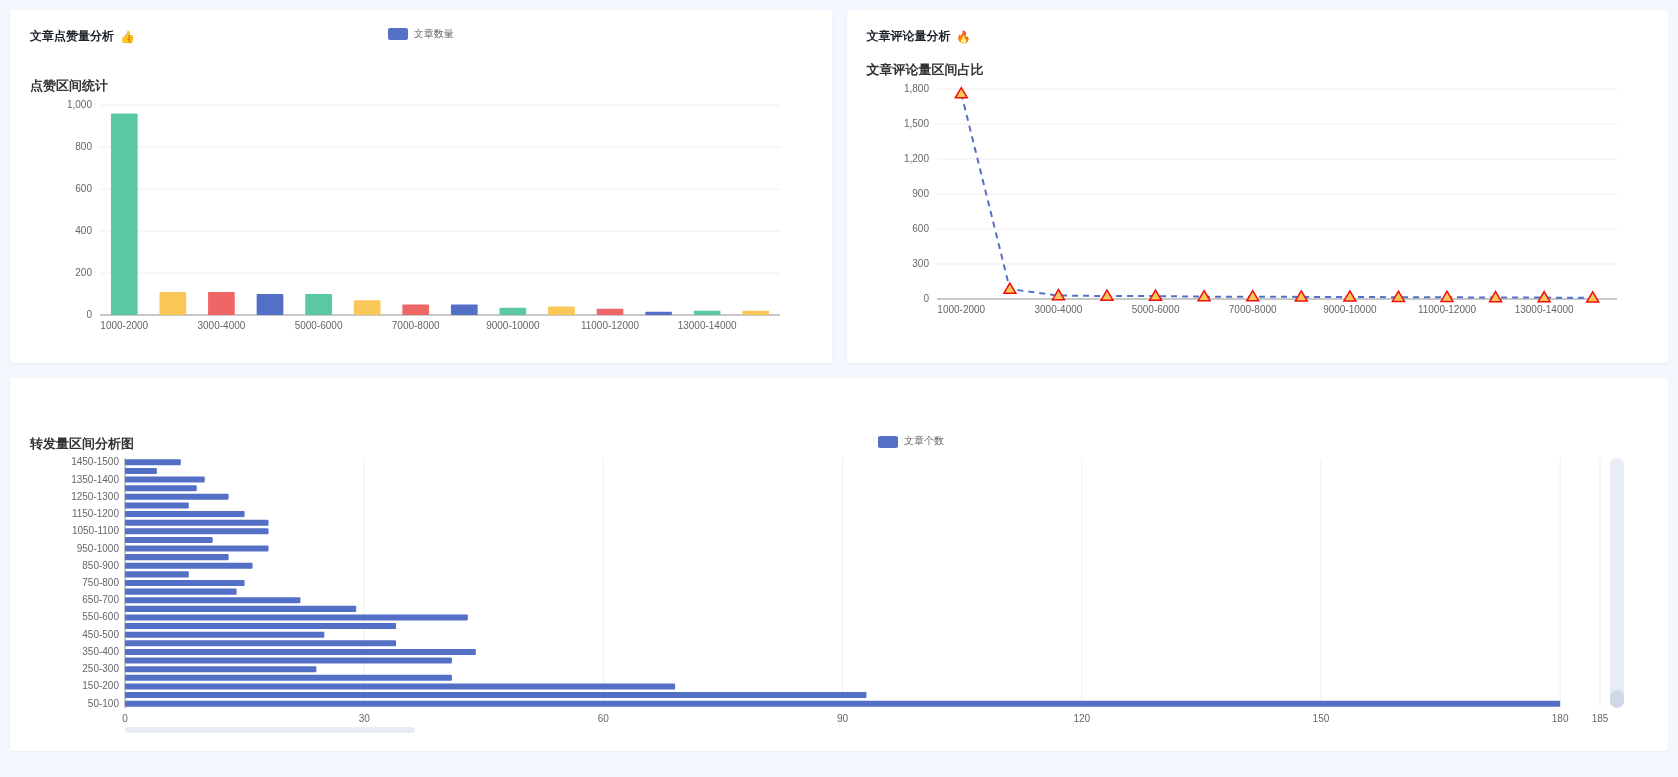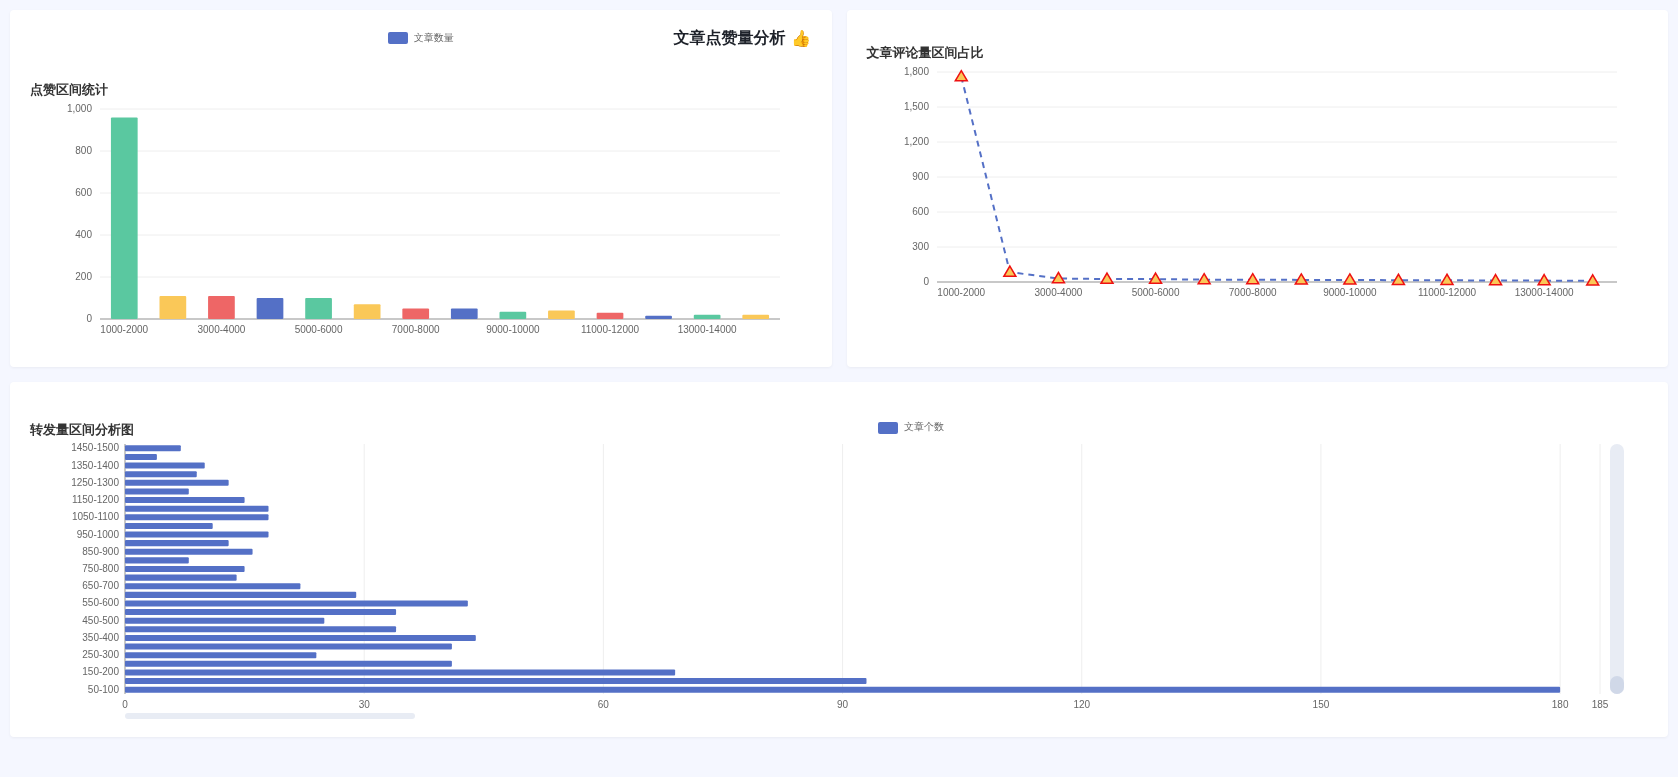--- a/index.html
+++ b/index.html
@@ -11,27 +11,26 @@
 .row { display: flex; gap: 15px; }
 .card {
   background: #fff;
   border-radius: 4px;
   padding: 18px 20px;
   box-shadow: 0 1px 3px rgba(0,0,0,0.05);
 }
 .card.half { flex: 1; }
 .card.full { width: 100%; margin-top: 15px; }
 .card-title {
-  font-size: 16px;
+  font-size: 12px;
   font-weight: 700;
   color: #1d2129;
   display: flex;
   align-items: center;
   gap: 6px;
-  justify-content: flex-end;
 }
 .subtitle {
   font-size: 13px;
   color: #333;
   font-weight: 600;
   margin-top: 36px;
 }
 .legend {
   display: flex;
   justify-content: center;
@@ -101,20 +100,24 @@
           <text x="288.57142857142856" y="234" class="axis-text" text-anchor="middle">5000-6000</text>
           <text x="385.7142857142857" y="234" class="axis-text" text-anchor="middle">7000-8000</text>
           <text x="482.85714285714283" y="234" class="axis-text" text-anchor="middle">9000-10000</text>
           <text x="580" y="234" class="axis-text" text-anchor="middle">11000-12000</text>
           <text x="677.1428571428572" y="234" class="axis-text" text-anchor="middle">13000-14000</text>
         </svg>
     </div>
   </div>
 
   <div class="card half">
+    <div class="card-title">
+      <span>文章评论量分析</span>
+      <span>🔥</span>
+    </div>
     <div class="subtitle" style="margin-top:16px">文章评论量区间占比</div>
     <div class="chart-area">
       <svg id="comments-svg" width="760" height="250">
           <line x1="70" y1="220" x2="750" y2="220" class="grid-line"></line>
           <text x="62" y="223" class="axis-text" text-anchor="end">0</text>
           <line x1="70" y1="185" x2="750" y2="185" class="grid-line"></line>
           <text x="62" y="188" class="axis-text" text-anchor="end">300</text>
           <line x1="70" y1="150" x2="750" y2="150" class="grid-line"></line>
           <text x="62" y="153" class="axis-text" text-anchor="end">600</text>
           <line x1="70" y1="115" x2="750" y2="115" class="grid-line"></line>
@@ -149,21 +152,21 @@
           <text x="580" y="234" class="axis-text" text-anchor="middle">11000-12000</text>
           <text x="677.1428571428572" y="234" class="axis-text" text-anchor="middle">13000-14000</text>
         </svg>
     </div>
   </div>
 </div>
 
 <div class="card full">
   <div style="display:flex; align-items:baseline; gap:40px; margin-top:20px;">
     <div class="subtitle" style="margin-top:0">转发量区间分析图</div>
-    <div class="legend" style="margin-top:0; flex:1;align-items:flex-end;">
+    <div class="legend" style="margin-top:18px; flex:1;align-items:flex-end;">
       <span class="legend-swatch"></span>
       <span>文章个数</span>
     </div>
   </div>
   <div class="chart-area">
     <svg id="shares-svg" width="1600" height="280">
         <line x1="95" y1="5" x2="95" y2="255" class="grid-line"></line>
         <text x="95" y="269" class="axis-text" text-anchor="middle">0</text>
         <line x1="334.18918918918916" y1="5" x2="334.18918918918916" y2="255" class="grid-line"></line>
         <text x="334.18918918918916" y="269" class="axis-text" text-anchor="middle">30</text>

